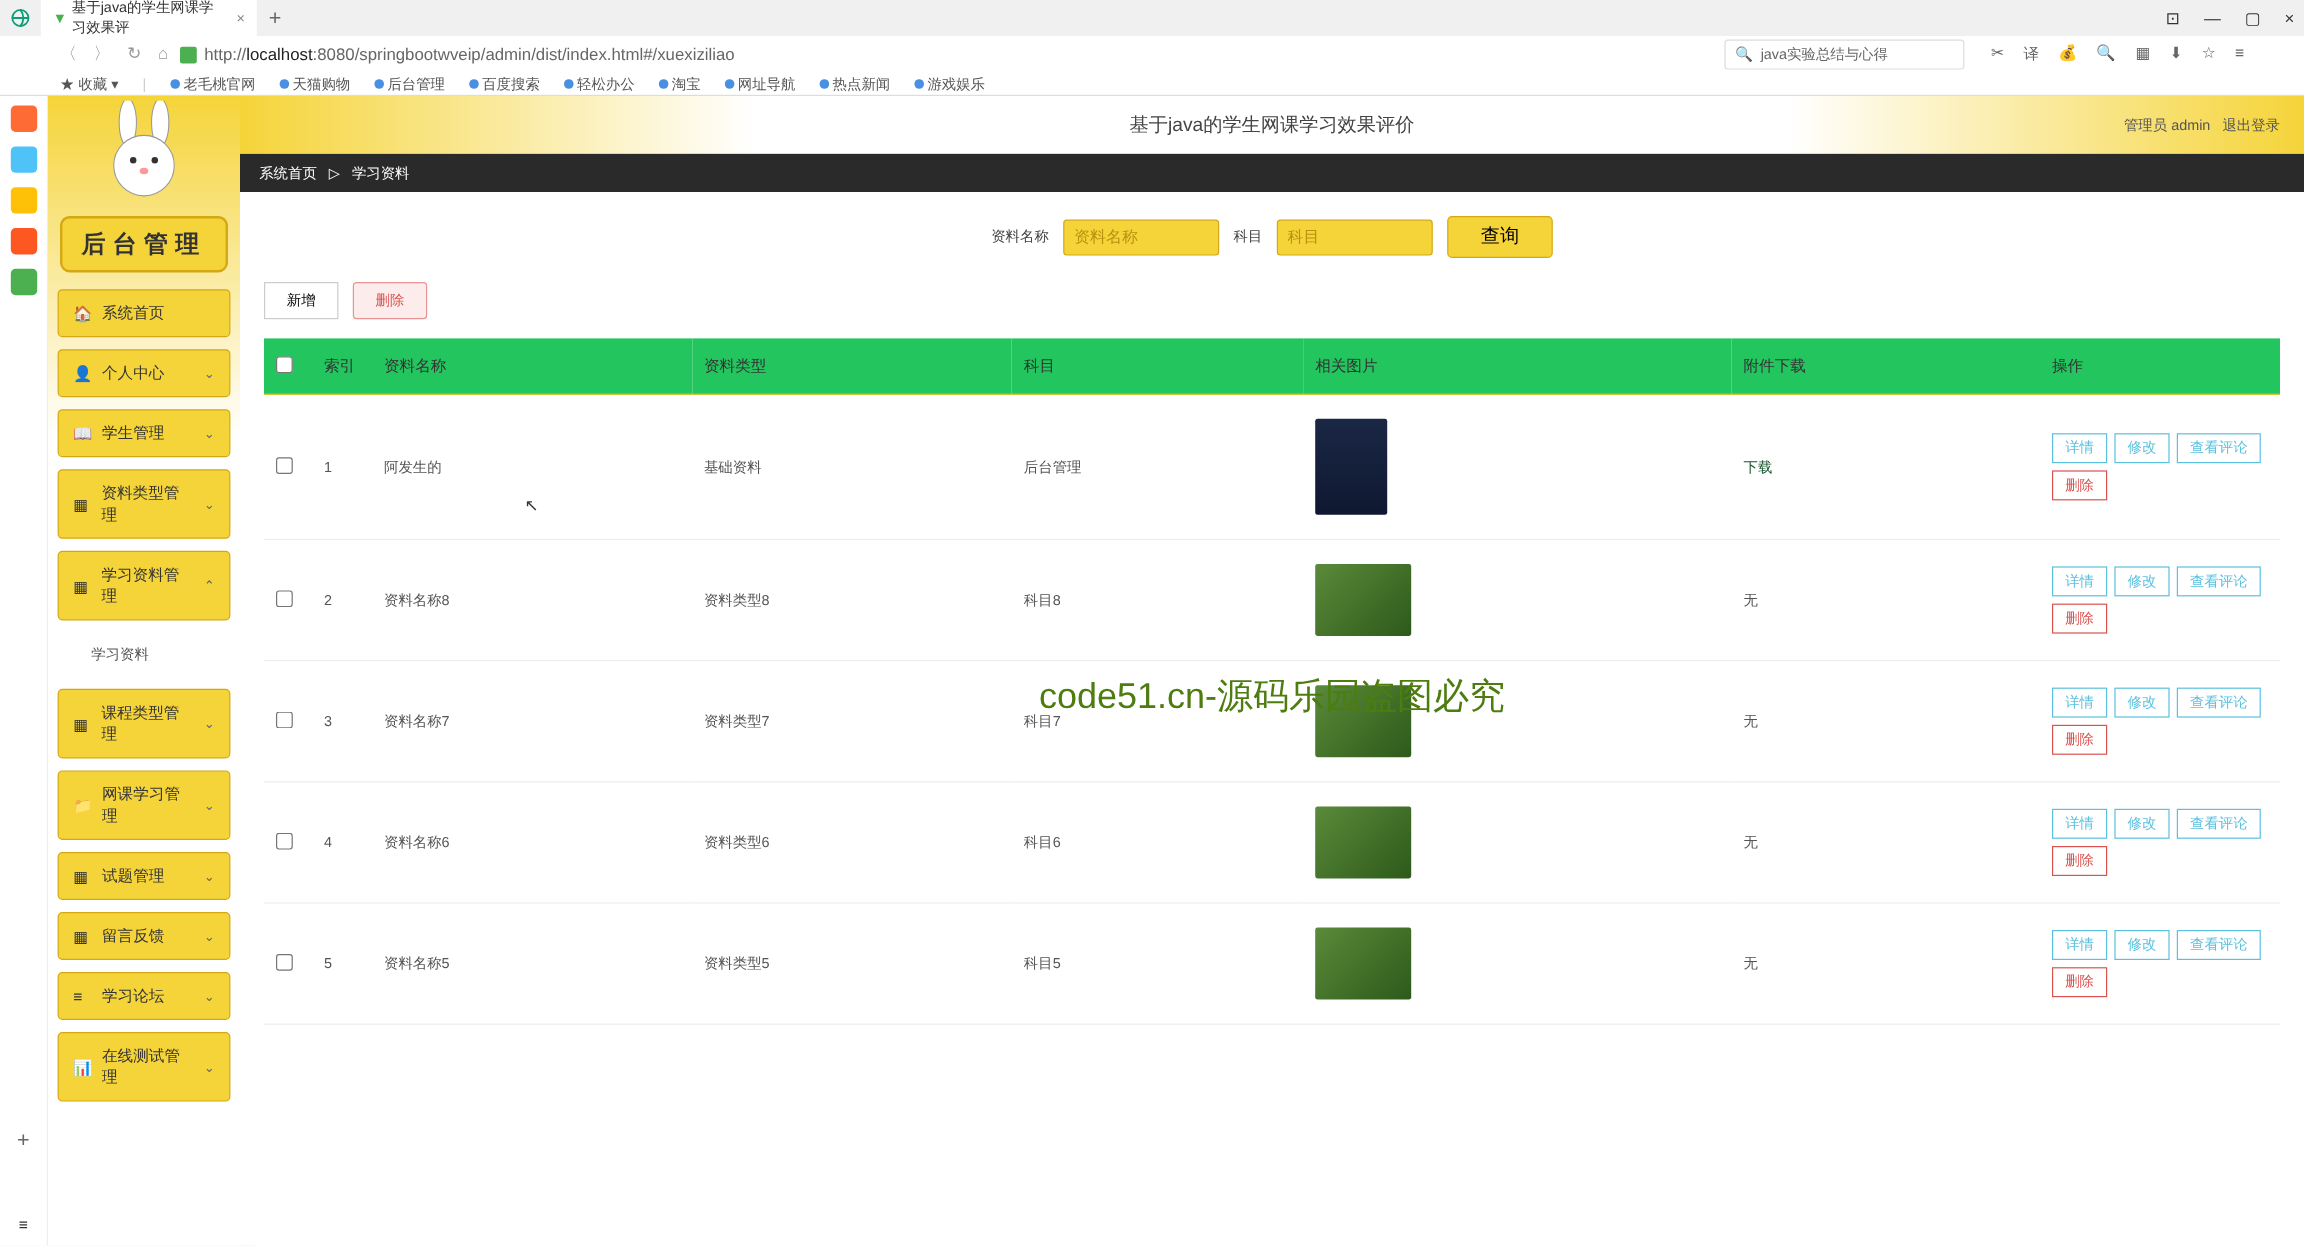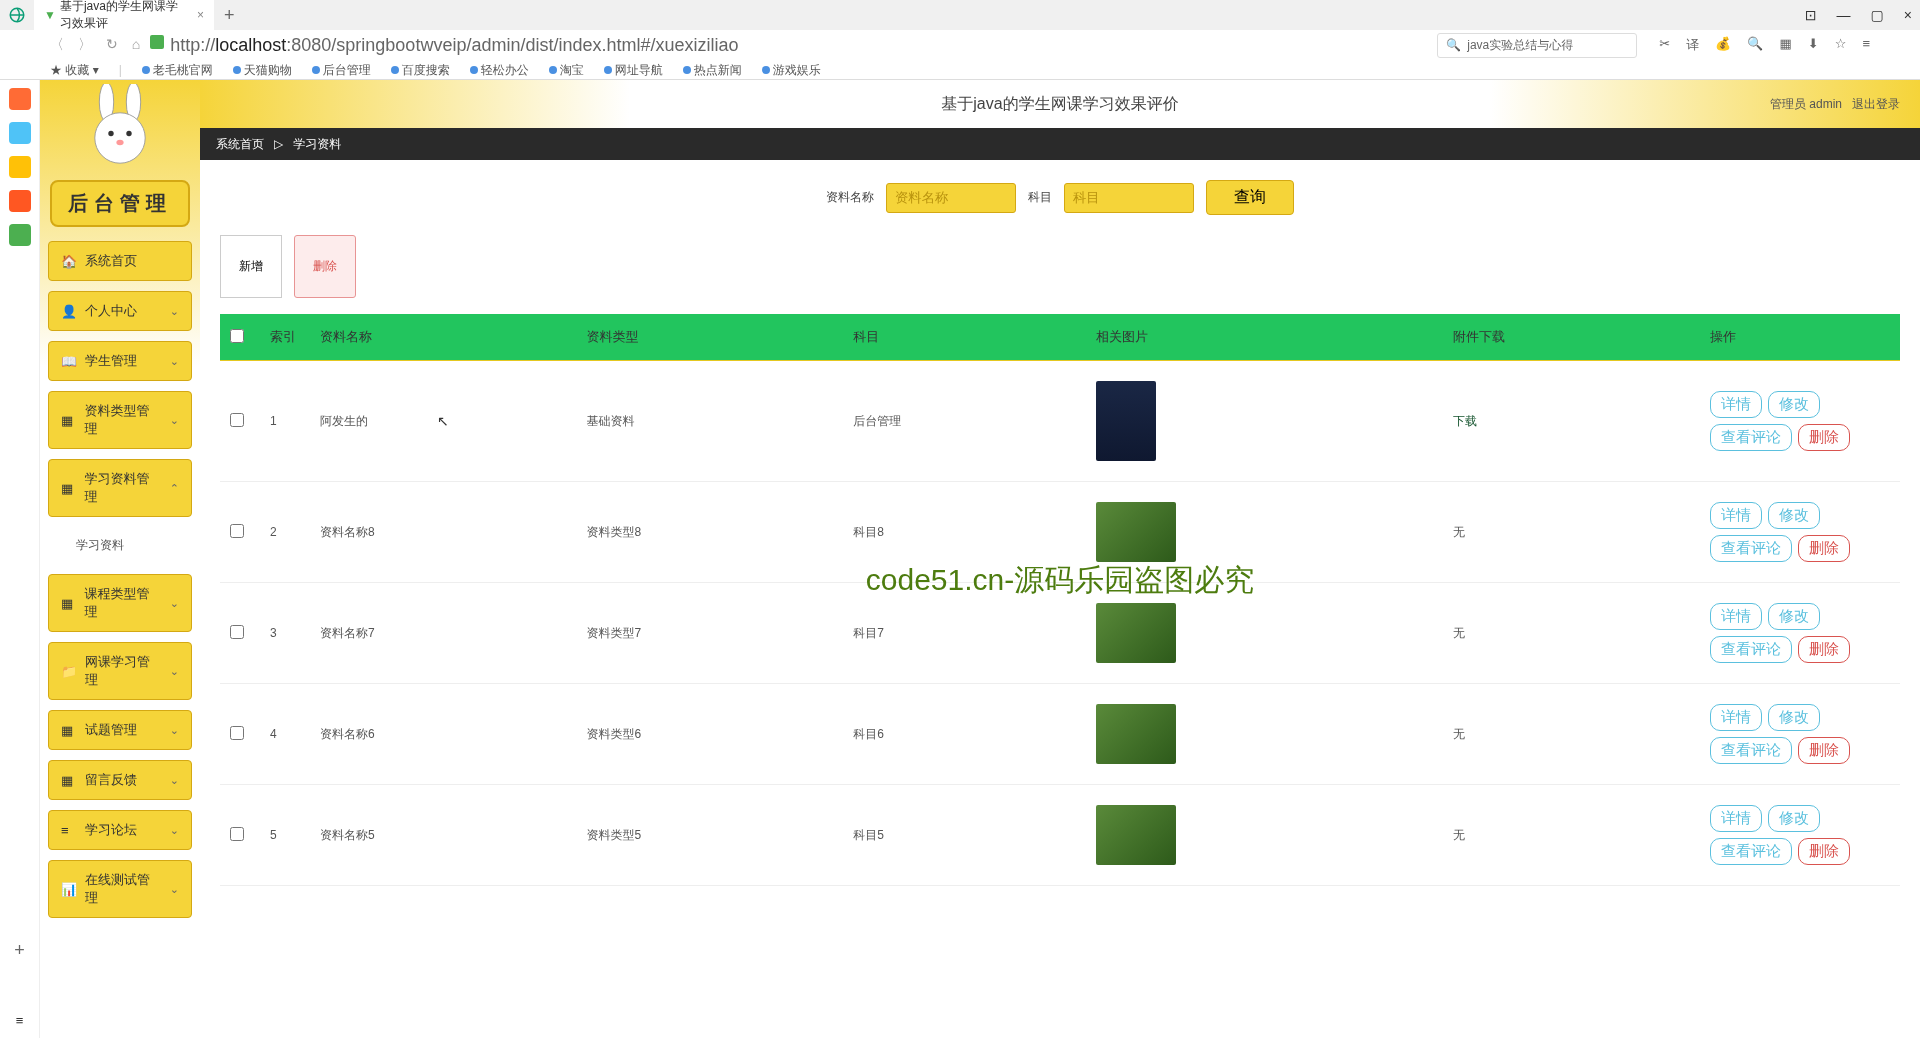--- a/index.html
+++ b/index.html
@@ -6,21 +6,21 @@
 body{background:#f5f5f5;font-size:13px;color:#333;overflow:hidden}
 .browser-chrome{height:80px;background:#fff;border-bottom:1px solid #ddd}
 .tab-bar{height:30px;display:flex;align-items:center;padding:0 8px;background:#f0f0f0}
 .browser-icon{width:18px;height:18px;margin-right:8px;color:#0b9e77}
 .tab{display:flex;align-items:center;background:#fff;padding:4px 10px;border-radius:4px 4px 0 0;font-size:12px;max-width:180px}
 .tab-close{margin-left:10px;color:#888}
 .tab-add{margin-left:10px;color:#666;font-size:18px}
 .window-controls{margin-left:auto;display:flex;gap:20px;color:#333;font-size:14px}
 .addr-bar{height:30px;display:flex;align-items:center;padding:0 50px;gap:10px}
 .nav-arrows{display:flex;gap:14px;color:#999;font-size:14px}
-.url-box{display:flex;align-items:flex-start;gap:6px;flex:0 0 auto;font-size:18px;color:#555}
+.url-box{display:flex;align-items:flex-end;gap:6px;flex:0 0 auto;font-size:14px;color:#555}
 .shield{width:14px;height:14px;background:#4caf50;border-radius:2px}
 .url-text{color:#666}
 .url-text .host{color:#222;font-weight:500}
 .search-box{margin-left:auto;display:flex;align-items:center;gap:6px;border:1px solid #ddd;padding:3px 8px;border-radius:3px;font-size:12px;color:#666;width:200px}
 .toolbar-icons{display:flex;gap:16px;color:#666;margin-left:12px}
 .bookmarks{height:20px;display:flex;align-items:center;padding:0 50px;gap:20px;font-size:12px;color:#555}
 .bm{display:flex;align-items:center;gap:3px}
 .bm-dot{width:8px;height:8px;border-radius:50%;background:#4a90e2}
 .left-rail{position:fixed;left:0;top:80px;bottom:0;width:40px;background:#fff;border-right:1px solid #eee;display:flex;flex-direction:column;align-items:center;gap:12px;padding-top:8px}
 .rail-icon{width:22px;height:22px;border-radius:4px}
@@ -39,30 +39,30 @@
 .banner-title{font-size:16px;color:#444}
 .banner-right{position:absolute;right:20px;font-size:12px;color:#555}
 .breadcrumb{height:32px;background:#2a2a2a;color:#fff;display:flex;align-items:center;padding:0 16px;font-size:12px;gap:10px}
 .content{flex:1;padding:20px;overflow:auto;background:#fff;position:relative}
 .filters{display:flex;align-items:center;justify-content:center;gap:12px;margin-bottom:20px}
 .filters label{font-size:12px;color:#444}
 .filters input{border:1px solid #d4a813;background:#f5d439;height:30px;width:130px;padding:0 8px;border-radius:3px}
 .filters input::placeholder{color:#b8920e}
 .btn-query{background:#f5d439;border:1px solid #d4a813;padding:6px 27px;border-radius:4px;font-size:16px;cursor:pointer}
 .action-bar{display:flex;gap:12px;margin-bottom:16px}
-.btn-add{border:1px solid #ccc;background:#fff;padding:22px 18px;font-size:12px;cursor:pointer}
+.btn-add{border:1px solid #ccc;background:#fff;padding:6px 18px;font-size:12px;cursor:pointer}
 .btn-del{border:1px solid #e89494;background:#fdecec;color:#d9534f;padding:6px 18px;font-size:12px;cursor:pointer;border-radius:3px}
 .table{width:100%;border-collapse:collapse}
 .table thead th{background:#22c55e;padding:14px 10px;text-align:left;font-size:13px;font-weight:500;border-bottom:1px solid #e4c820}
 .table tbody td{padding:20px 10px;border-bottom:1px solid #eee;font-size:12px;color:#555;vertical-align:middle}
 .chk{width:14px;height:14px}
 .img-cell{width:80px;height:60px;background:linear-gradient(135deg,#5a8a3a,#2d5a1a);border-radius:2px}
 .img-book{width:60px;height:80px;background:linear-gradient(180deg,#1a2745,#0f1830);border-radius:2px}
 .row-actions{display:flex;flex-wrap:wrap;gap:6px;max-width:180px}
-.ra{border:1px solid;padding:3px 10px;font-size:15px;border-radius:10px;background:#fff;cursor:pointer}
+.ra{border:1px solid;padding:3px 10px;font-size:12px;border-radius:0;background:#fff;cursor:pointer}
 .ra-detail{border-color:#5bc0de;color:#5bc0de}
 .ra-edit{border-color:#5bc0de;color:#5bc0de}
 .ra-comment{border-color:#5bc0de;color:#5bc0de}
 .ra-del{border-color:#d9534f;color:#d9534f}
 .dl-link{color:#14532d}
 .wm-big{position:absolute;left:50%;top:400px;transform:translateX(-50%);font-size:30px;color:#4d7c0f;font-weight:500;pointer-events:none;z-index:10}
 .cursor{position:absolute;left:237px;top:253px;font-size:14px;z-index:100}
 </style>
 </head>
 <body>

